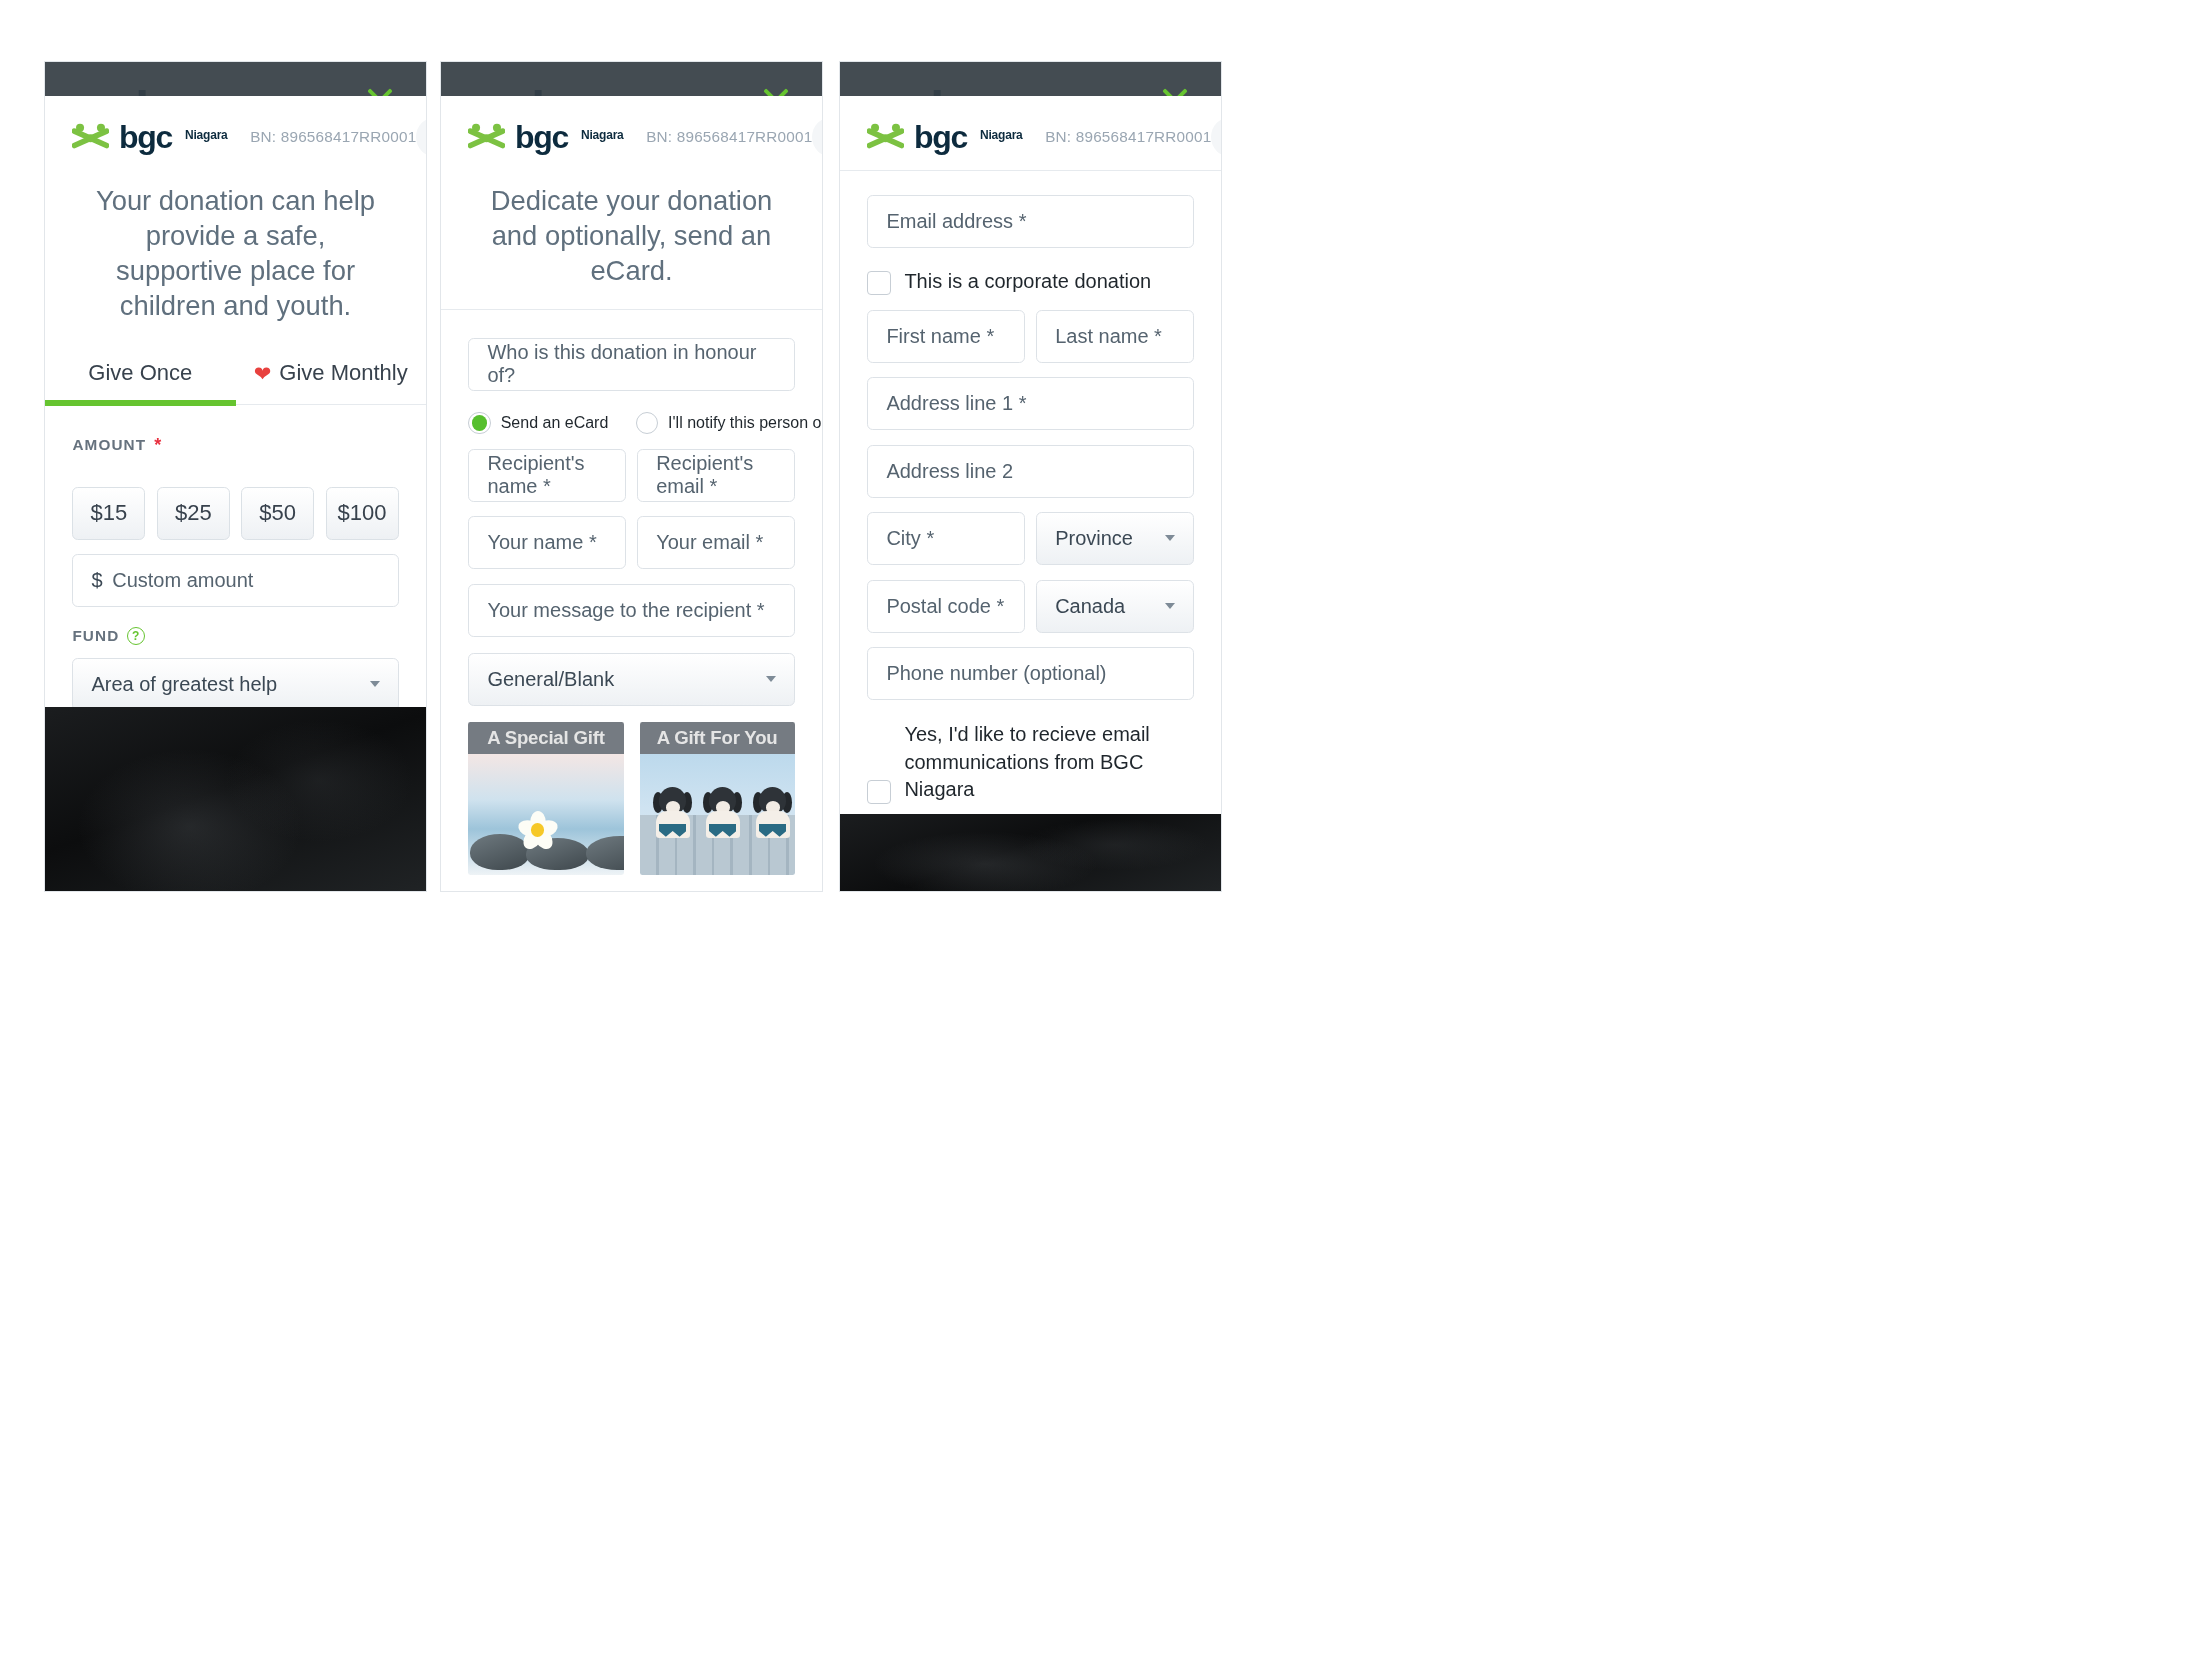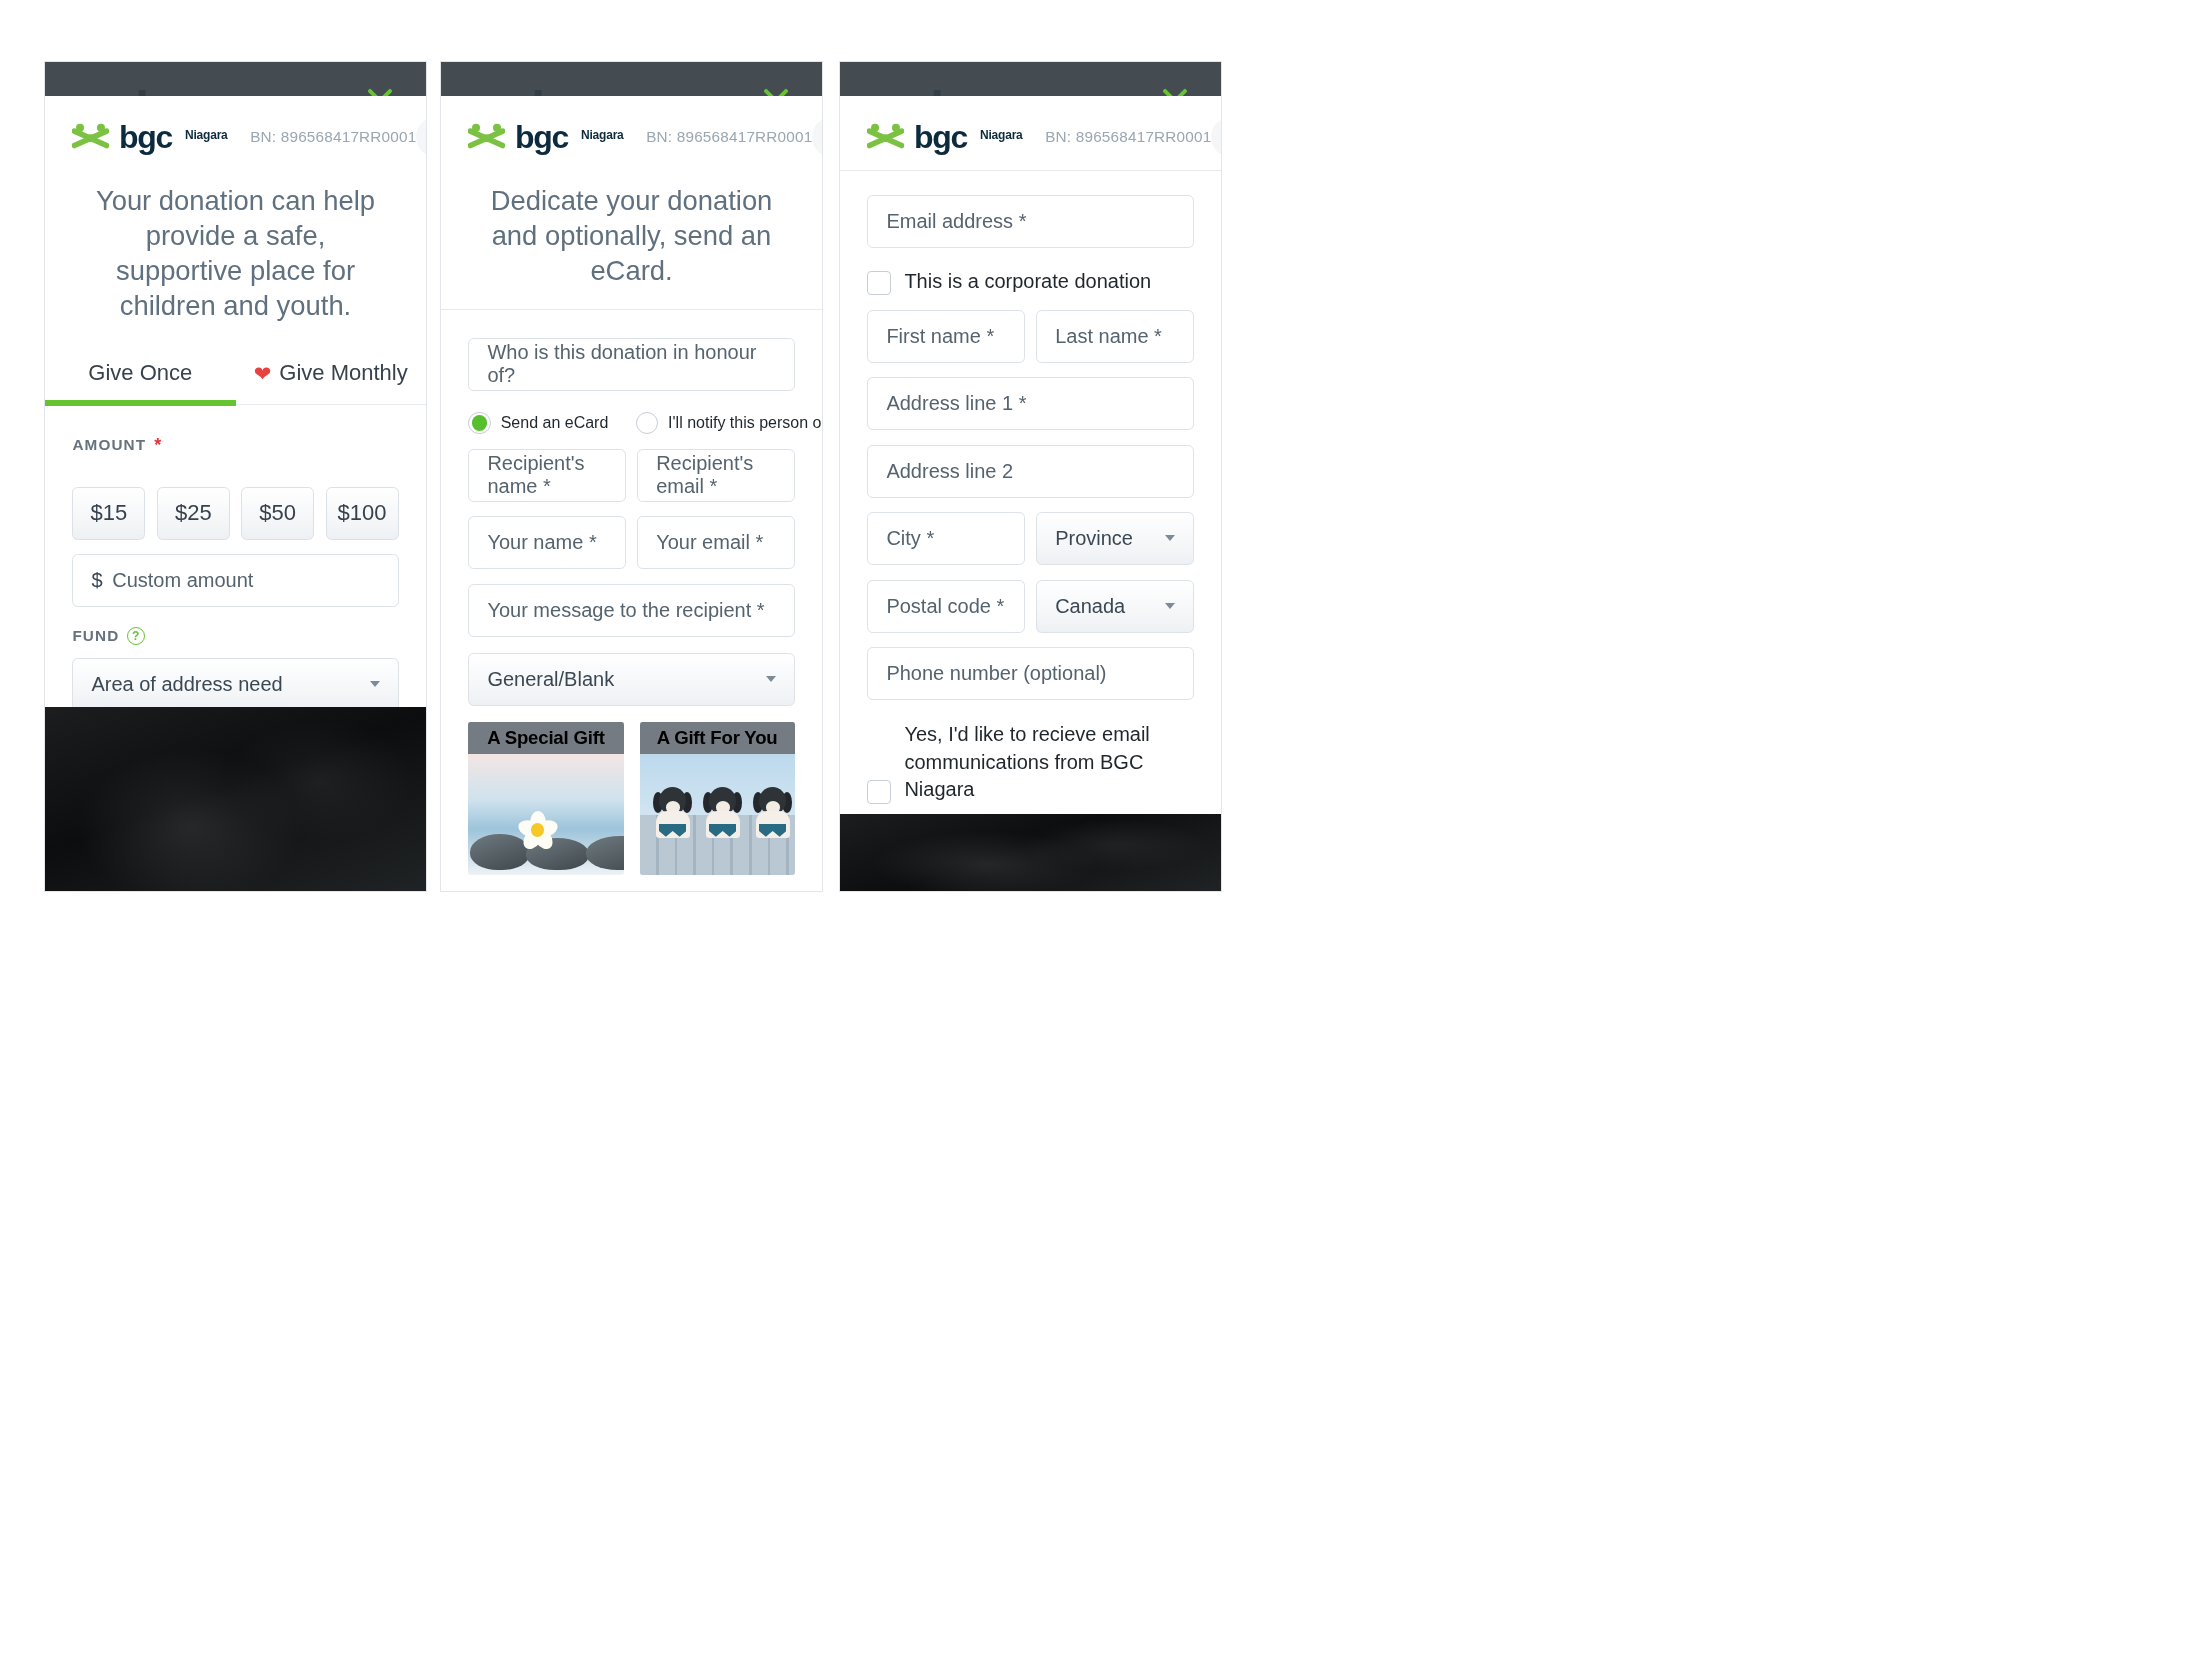--- a/index.html
+++ b/index.html
@@ -179,21 +179,21 @@
     background:
       radial-gradient(ellipse 42% 60% at 38% 65%, rgba(90,95,100,.30), transparent 70%),
       radial-gradient(ellipse 34% 46% at 72% 40%, rgba(70,74,78,.26), transparent 72%);
   }
 
   
   .cards { display:grid; grid-template-columns:1fr 1fr; gap: 16px; margin-top: 16px; }
   .card { border-radius: 2.4px; overflow:hidden; cursor:pointer; position:relative; }
   .card-title {
     height: 32px; background: rgba(105,112,119,.92);
-    color:#000000; font-size: 18.6px; font-weight:bold;
+    color:#e5e5e5; font-size: 18.6px; font-weight:bold;
     display:flex; align-items:center; justify-content:center;
     letter-spacing:-0.2px;
   }
   .card-img { height: 121px; position:relative; overflow:hidden; }
 
   
   .art-stones { background: linear-gradient(#f3e6e4 0%, #cfe2ee 38%, #9dc4da 62%, #eef3f6 100%); }
   .art-stones .s {
     position:absolute; bottom: 4.8px; border-radius:50% 50% 46% 46%;
     background: linear-gradient(160deg,#6f7a80,#3e474c);
@@ -316,21 +316,21 @@
         <div class="field">
           <span class="dollar">$</span>
           <span>Custom amount</span>
         </div>
 
         <div class="seclabel" style="margin-top:19.4px;">
           <span>FUND</span>
           <span class="qmark">?</span>
         </div>
         <div class="select">
-          <span>Area of address need</span>
+          <span>Area of greatest help</span>
           <span class="caret"></span>
         </div>
 
         <div class="seclabel" style="margin-top:21px;">DEDICATE YOUR DONATION</div>
         <div class="radiorow">
           <div class="radio">
             <span class="dot on"></span>
             <span>None</span>
           </div>
           <div class="radio">

